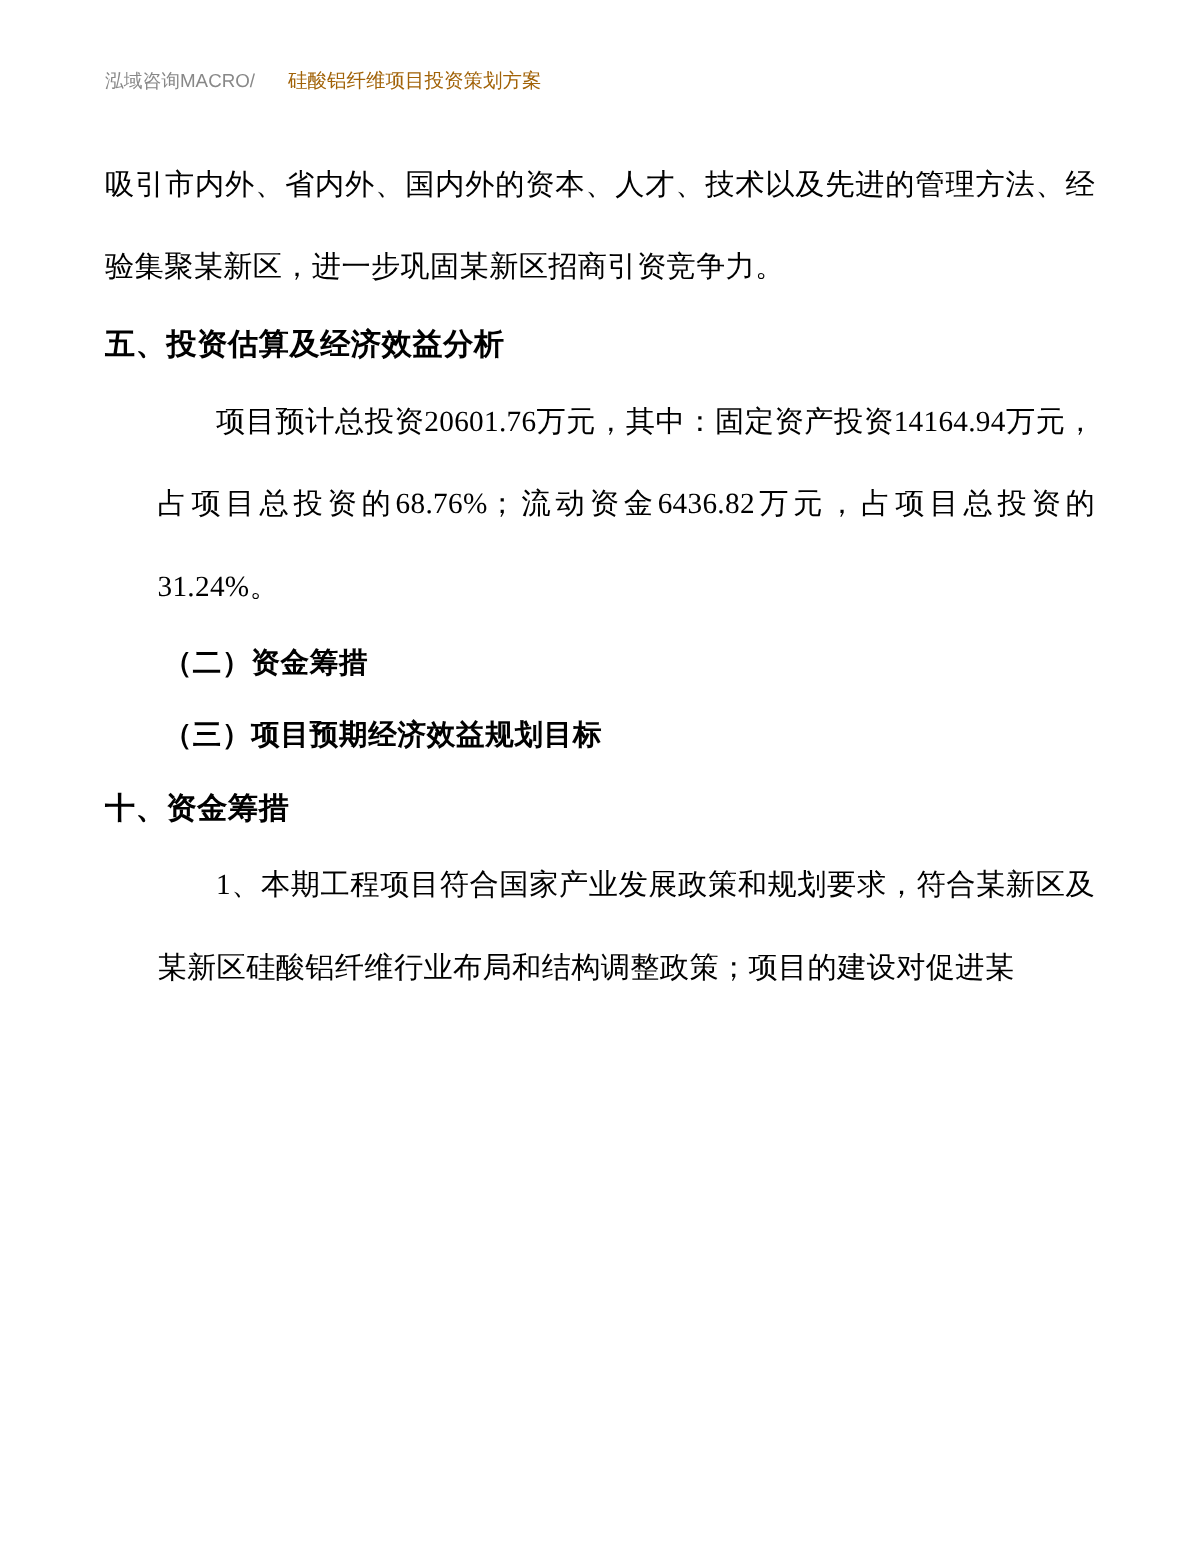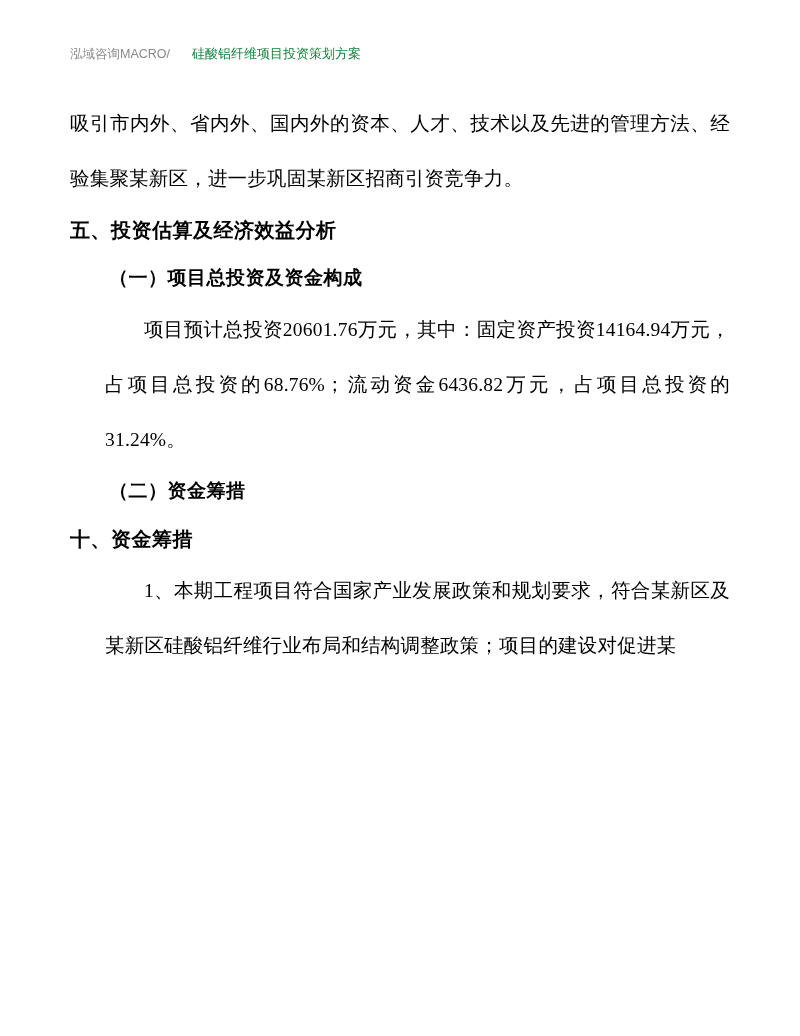--- a/index.html
+++ b/index.html
@@ -39,21 +39,21 @@
     font-size: 12.5px;
     color: #888888;
     letter-spacing: 0px;
     white-space: nowrap;
   }
   .header-center {
     position: absolute;
     left: 192px;
     font-family: Liberation Serif, serif;
     font-size: 13px;
-    color: #15803d;
+    color: #a16207;
     white-space: nowrap;
   }
   .content {
     position: absolute;
     top: 96px;
     left: 70px;
     width: 660px;
   }
   p.body-text {
     margin: 0 0 0 0;
@@ -95,27 +95,27 @@
     <span class="header-left">泓域咨询MACRO/</span>
     <span class="header-center">硅酸铝纤维项目投资策划方案</span>
   </div>
 
   <div class="content">
 
     <p class="body-text">吸引市内外、省内外、国内外的资本、人才、技术以及先进的管理方法、经验集聚某新区，进一步巩固某新区招商引资竞争力。</p>
 
     <h2 class="heading">五、投资估算及经济效益分析</h2>
 
-    <h3 class="subheading">（一）项目总投资及资金构成</h3>
 
     <p class="body-text indent">项目预计总投资20601.76万元，其中：固定资产投资14164.94万元，占项目总投资的68.76%；流动资金6436.82万元，占项目总投资的31.24%。</p>
 
     <h3 class="subheading">（二）资金筹措</h3>
 
 
+    <h3 class="subheading">（三）项目预期经济效益规划目标</h3>
 
 
     <h2 class="heading">十、资金筹措</h2>
 
     <p class="body-text indent">1、本期工程项目符合国家产业发展政策和规划要求，符合某新区及某新区硅酸铝纤维行业布局和结构调整政策；项目的建设对促进某</p>
 
   </div>
 
 </div>
 

